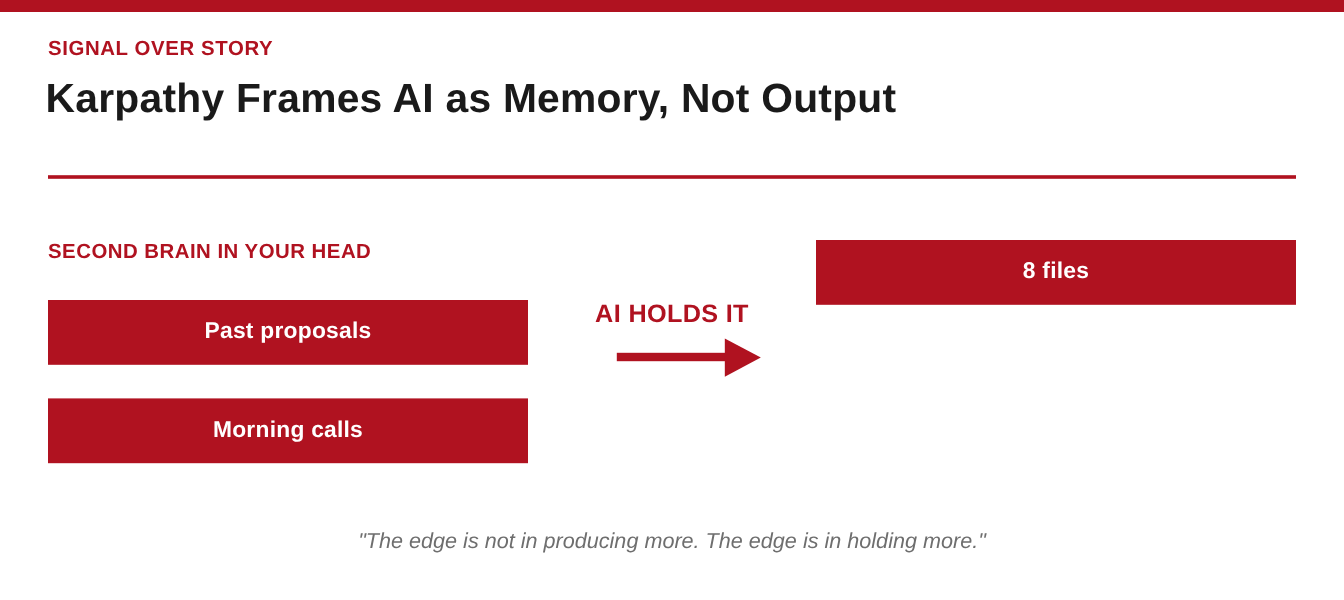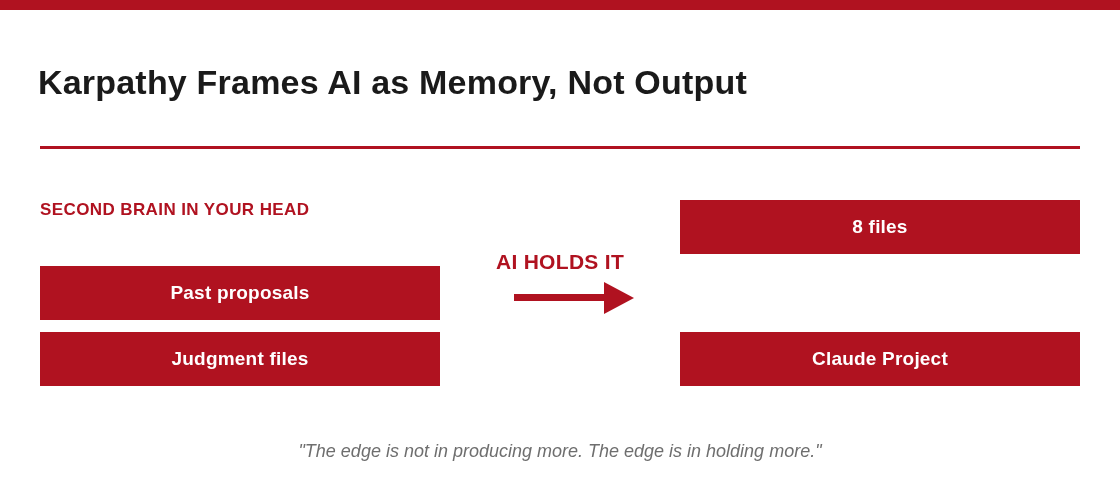--- a/index.html
+++ b/index.html
@@ -69,21 +69,21 @@
     font-size: 19px;
     font-weight: bold;
     display: flex;
     align-items: center;
     justify-content: center;
     letter-spacing: 0.2px;
   }
   .box.col-l { left: 40px; }
   .box.col-r { left: 680px; }
   .row-0 { top: 200px; }
-  .row-1 { top: 266px; }
+  .row-1 { top: 250px; }
   .row-2 { top: 332px; }
   .ai-holds-label {
     position: absolute;
     left: 440px; top: 250px;
     width: 240px;
     text-align: center;
     font-size: 21px;
     font-weight: bold;
     letter-spacing: 0.3px;
     color: var(--accent);
@@ -117,40 +117,40 @@
     color: var(--quote-color);
   }
 </style>
 </head>
 <body>
 
 <div class="page">
 
   <div class="top-bar"></div>
 
+  <div class="eyebrow">SIGNAL OVER STORY</div>
 
   <h1 class="title">Karpathy Frames AI as Memory, Not Output</h1>
 
   <div class="divider"></div>
 
   <div class="col-heading left">SECOND BRAIN IN YOUR HEAD</div>
 
 
 
   <div class="box col-l row-1">Past proposals</div>
 
-  <div class="box col-l row-2">Judgment files</div>
+  <div class="box col-l row-2">Morning calls</div>
 
   <div class="ai-holds-label">AI HOLDS IT</div>
 
   <div class="arrow">
     <div class="shaft"></div>
     <div class="head"></div>
   </div>
 
   <div class="box col-r row-0">8 files</div>
 
 
-  <div class="box col-r row-2">Claude Project</div>
 
   <div class="quote">"The edge is not in producing more. The edge is in holding more."</div>
 
 </div>
 
 </body></html>

